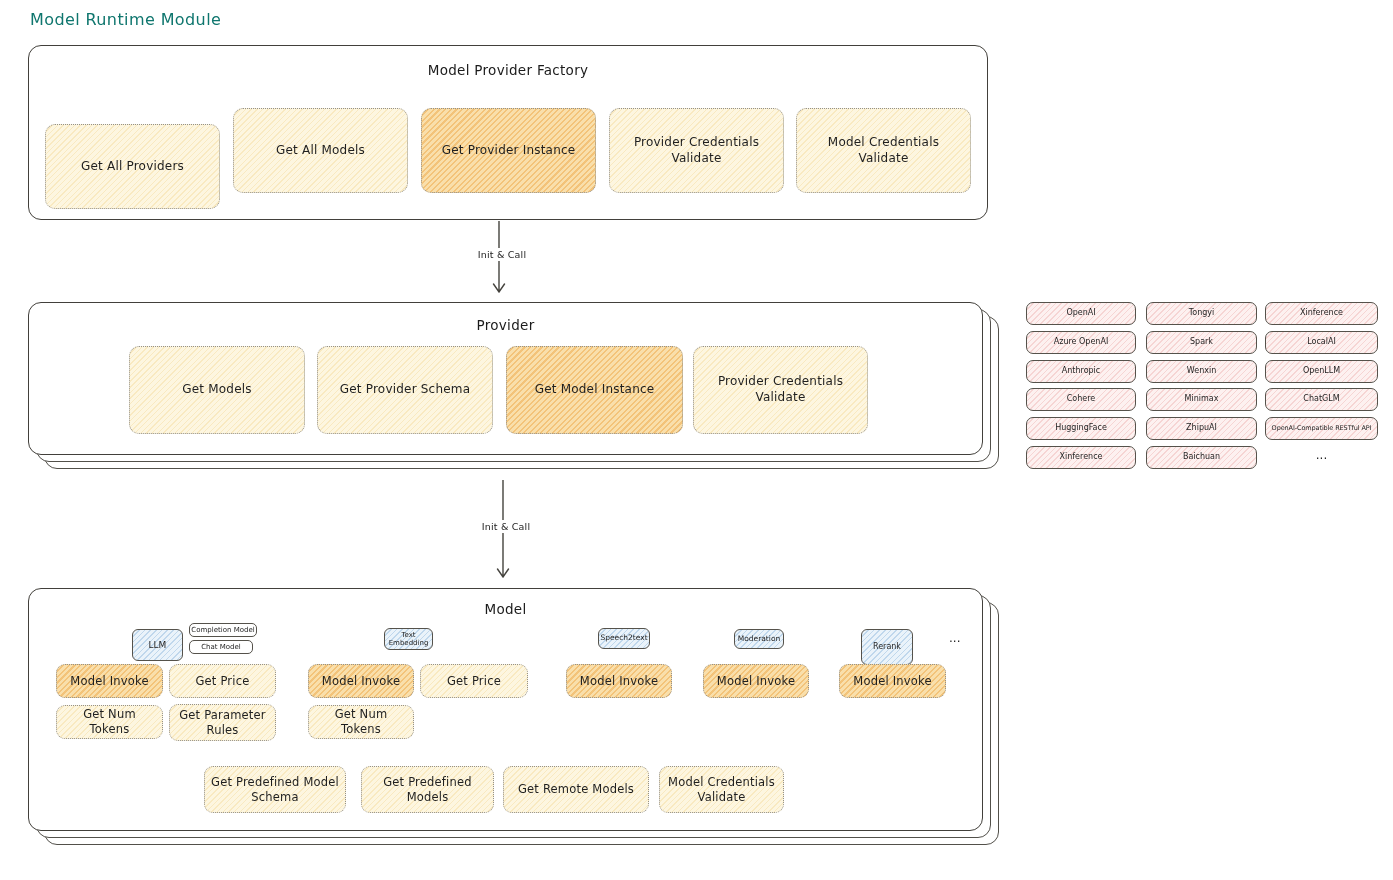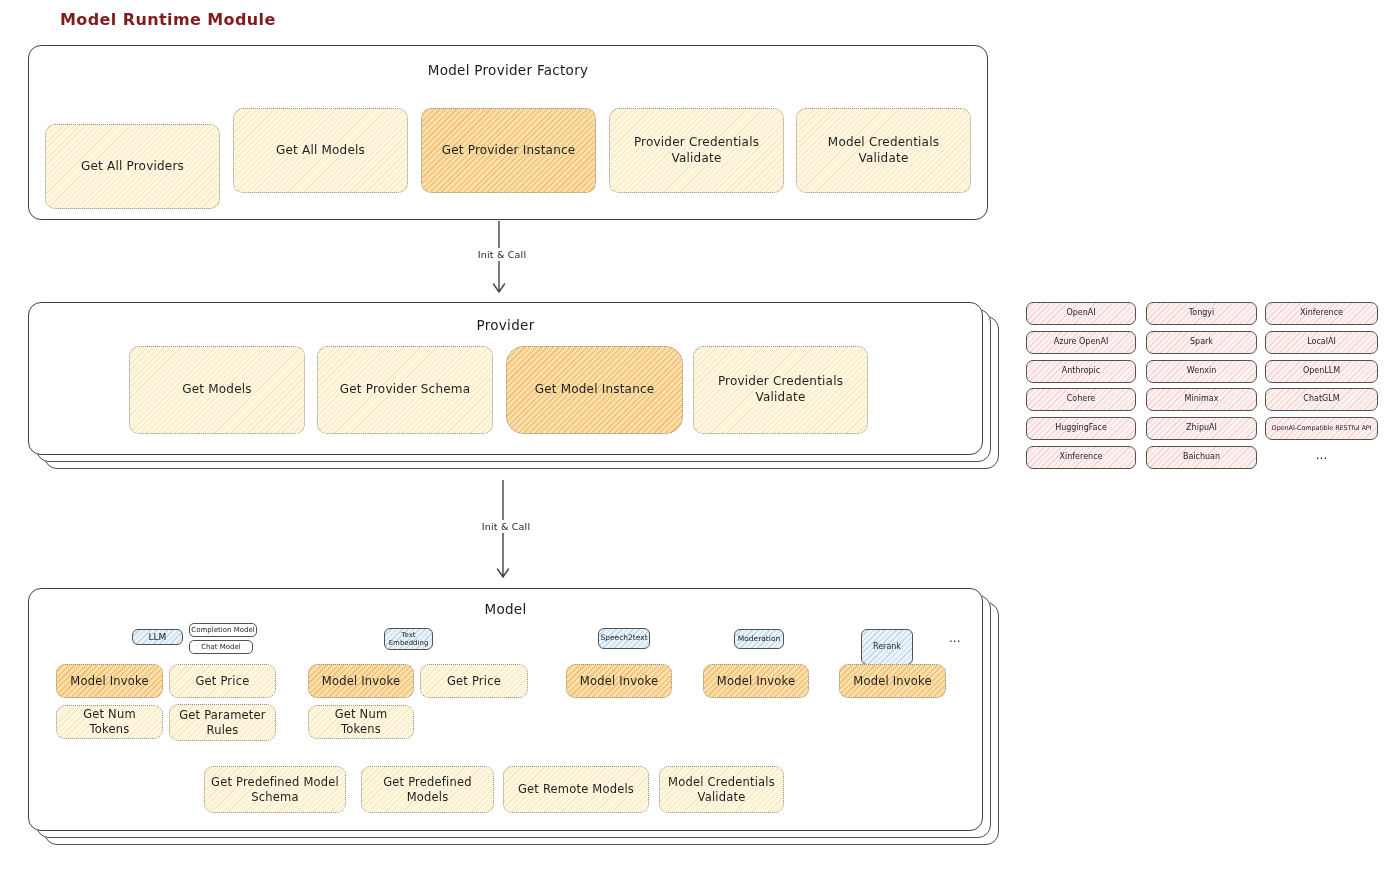--- a/index.html
+++ b/index.html
@@ -1,18 +1,18 @@
 <!DOCTYPE html>
 <html><head>
 <meta charset="utf-8">
 <style>
   html,body{margin:0;padding:0;background:#ffffff;}
   #page{position:relative;width:1393px;height:880px;background:#ffffff;overflow:hidden;
         font-family:"DejaVu Sans", sans-serif;color:#1f1f1f;}
-  .title{position:absolute;left:30px;top:10px;font-size:16px;font-weight:bold;letter-spacing:.4px;color:#7f1d1d;margin-left:30px;}
+  .title{position:absolute;left:30px;top:10px;font-size:16px;font-weight:normal;letter-spacing:.4px;color:#0f766e;}
   .panel{position:absolute;background:#fff;border:1.4px solid #42403b;border-radius:13px;box-sizing:border-box;}
   .stack{position:absolute;background:#fff;border:1.3px solid #52504a;border-radius:13px;box-sizing:border-box;}
   .ptitle{position:absolute;left:0;width:100%;text-align:center;font-size:13.5px;color:#1b1b1b;letter-spacing:.3px;}
   .node{position:absolute;display:flex;align-items:center;justify-content:center;text-align:center;
         border-radius:10px;border:1.4px dotted #94918a;box-sizing:border-box;
         background-color:#fdf6e0;
         background-image:repeating-linear-gradient(135deg, rgba(238,203,120,0.30) 0px, rgba(238,203,120,0.30) 1px, transparent 1px, transparent 4px);
         font-size:12px;line-height:1.3;padding:2px 6px;letter-spacing:.2px;}
   .node.hl{background-color:#f9dfab;
         background-image:repeating-linear-gradient(135deg, rgba(235,162,60,0.45) 0px, rgba(235,162,60,0.45) 1.5px, transparent 1.5px, transparent 4px);}
@@ -54,21 +54,21 @@
     <path d="M9 0 L9 71 M3.5 63 L9 71 L14.5 63" stroke="#45433e" stroke-width="1.4" fill="none" stroke-linecap="round"></path>
   </svg>
   <div class="albl" style="left:459px;top:248px;width:80px;">Init &amp; Call</div>
 
   <div class="stack" style="left:44px;top:316px;width:955px;height:153px;"></div>
   <div class="stack" style="left:36px;top:309px;width:955px;height:153px;"></div>
   <div class="panel" style="left:28px;top:302px;width:955px;height:153px;">
     <div class="ptitle" style="top:14px;">Provider</div>
     <div class="node" style="left:100px;top:43px;width:176px;height:88px;">Get Models</div>
     <div class="node" style="left:288px;top:43px;width:176px;height:88px;">Get Provider Schema</div>
-    <div class="node hl" style="left:477px;top:43px;width:177px;height:88px;border-radius:18px;">Get Model Instance</div>
+    <div class="node hl" style="left:477px;top:43px;width:177px;height:88px;">Get Model Instance</div>
     <div class="node" style="left:664px;top:43px;width:175px;height:88px;">Provider Credentials Validate</div>
   </div>
 
   <div>
     <div class="chip" style="left:1026px;top:302px;width:110px;height:23px;">OpenAI</div>
     <div class="chip" style="left:1146px;top:302px;width:111px;height:23px;">Tongyi</div>
     <div class="chip" style="left:1265px;top:302px;width:113px;height:23px;">Xinference</div>
 
     <div class="chip" style="left:1026px;top:331px;width:110px;height:23px;">Azure OpenAI</div>
     <div class="chip" style="left:1146px;top:331px;width:111px;height:23px;">Spark</div>
@@ -94,21 +94,21 @@
   <svg class="arrow" style="left:494px;top:480px;" width="18" height="100" viewBox="0 0 18 100">
     <path d="M9 0 L9 97 M3.5 89 L9 97 L14.5 89" stroke="#45433e" stroke-width="1.4" fill="none" stroke-linecap="round"></path>
   </svg>
   <div class="albl" style="left:463px;top:520px;width:80px;">Init &amp; Call</div>
 
   <div class="stack" style="left:44px;top:602px;width:955px;height:243px;"></div>
   <div class="stack" style="left:36px;top:595px;width:955px;height:243px;"></div>
   <div class="panel" style="left:28px;top:588px;width:955px;height:243px;">
     <div class="ptitle" style="top:12px;">Model</div>
 
-    <div class="tab" style="left:103px;top:40px;width:51px;height:16px;font-size:9px;">LLM</div>
+    <div class="tab" style="left:103px;top:40px;width:51px;height:32px;font-size:9px;">LLM</div>
     <div class="wtab" style="left:160px;top:34px;width:68px;height:14px;">Completion Model</div>
     <div class="wtab" style="left:160px;top:51px;width:64px;height:14px;">Chat Model</div>
     <div class="tab" style="left:355px;top:39px;width:49px;height:22px;font-size:7px;">Text Embedding</div>
     <div class="tab" style="left:569px;top:39px;width:52px;height:21px;font-size:7.5px;">Speech2text</div>
     <div class="tab" style="left:705px;top:40px;width:50px;height:20px;font-size:7.5px;">Moderation</div>
     <div class="tab" style="left:832px;top:40px;width:52px;height:36px;">Rerank</div>
     <div class="ellip" style="left:920px;top:42px;">...</div>
 
     <div class="node fn hl" style="left:27px;top:75px;width:107px;height:34px;">Model Invoke</div>
     <div class="node fn" style="left:140px;top:75px;width:107px;height:34px;">Get Price</div>

